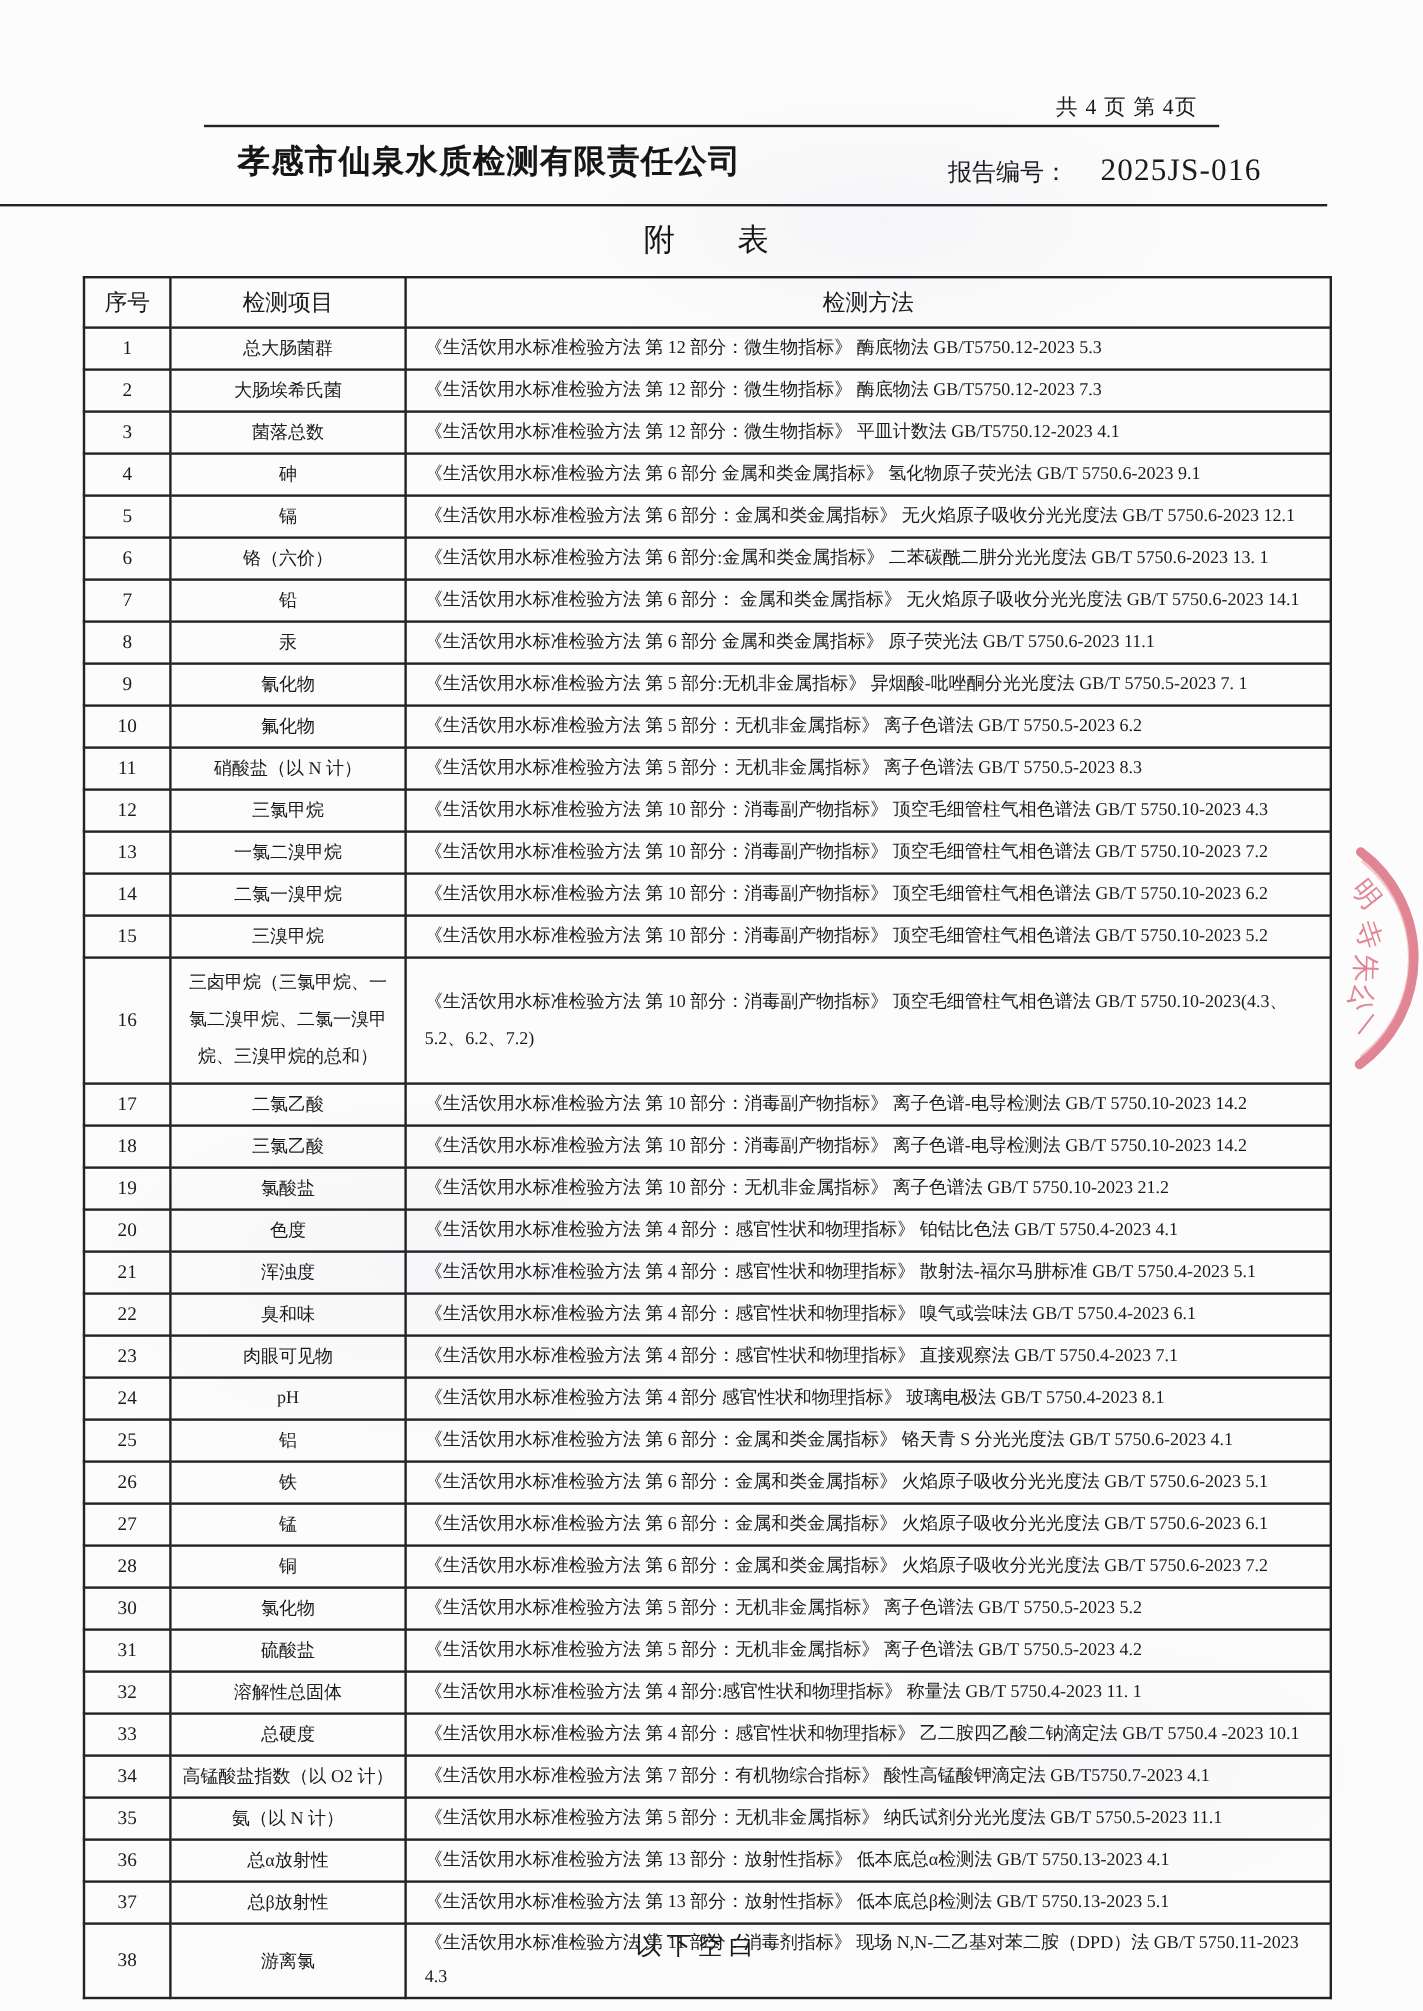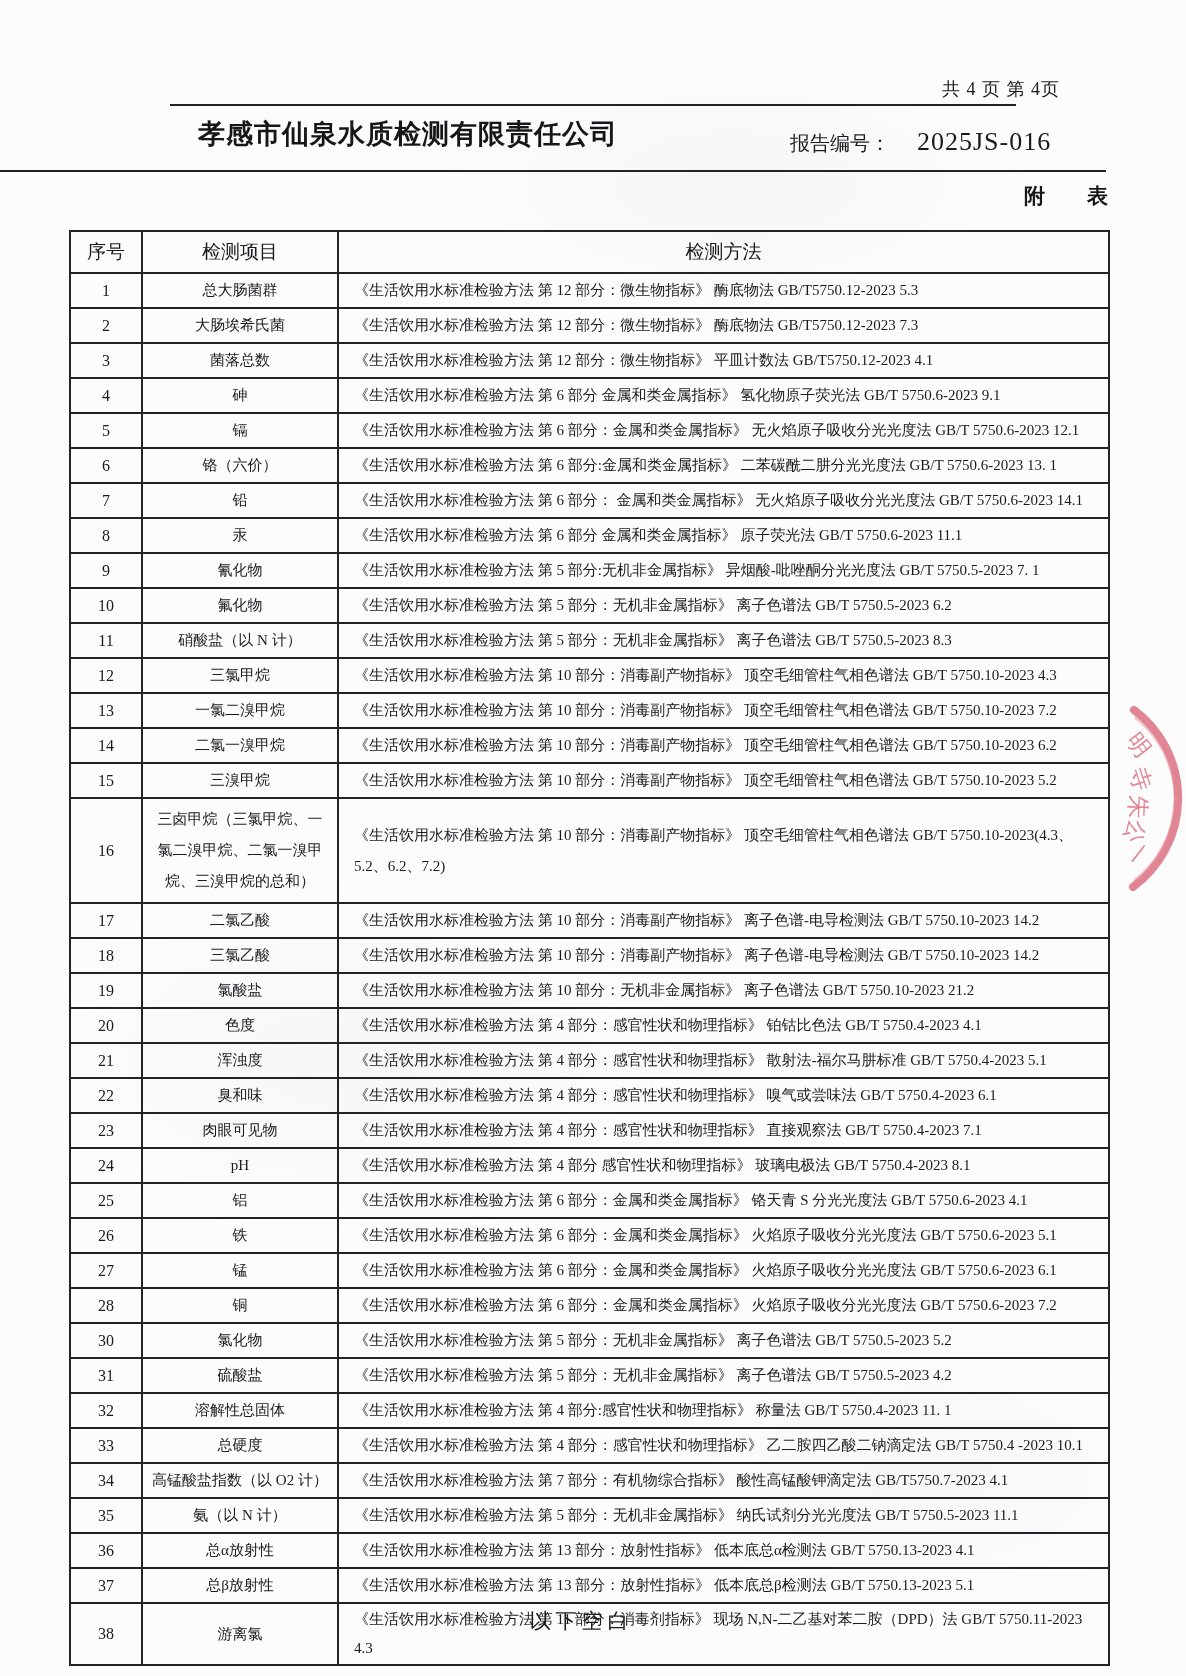--- a/index.html
+++ b/index.html
@@ -12,22 +12,22 @@
       radial-gradient(ellipse 420px 180px at 62% 11%, rgba(190,190,200,0.10), rgba(0,0,0,0) 70%),
       radial-gradient(ellipse 500px 260px at 30% 63%, rgba(185,185,195,0.08), rgba(0,0,0,0) 70%),
       radial-gradient(ellipse 380px 200px at 78% 88%, rgba(190,190,200,0.08), rgba(0,0,0,0) 70%),
       #fcfcfd;
     overflow:hidden;
     font-family:"Liberation Serif","DejaVu Serif",serif;
     color:#1b1b1f;
   }
 
   .page-info {
-    position:absolute; top:77px; left:900px; width:160px;
-    font-size:18px; text-align:right; letter-spacing:1px;
+    position:absolute; top:77px; left:880px; width:160px;
+    font-size:18px; text-align:left; letter-spacing:1px;
   }
   .rule-top {
     position:absolute; top:104px; left:170px; width:846px; height:2px;
     background:#232327;
   }
   .company {
     position:absolute; top:116px; left:150px;
     font-family:"Liberation Sans","DejaVu Sans",sans-serif;
     font-weight:bold; font-size:27px; letter-spacing:1px; color:#161619;margin-left:48px;
   }
@@ -35,21 +35,21 @@
     position:absolute; top:127px; left:790px;
     font-size:20px; display:flex; gap:27px; align-items:baseline;
   }
   .report .value { font-size:26px; letter-spacing:1px; }
   .rule-full {
     position:absolute; top:170px; left:0; width:1106px; height:2px;
     background:#232327;
   }
   .doc-title {
     position:absolute; top:182px; left:69px; width:1039px;
-    text-align:right; font-size:21px; font-weight:bold;
+    text-align:center; font-size:26px; font-weight:normal;
     white-space:pre; color:#161619;
   }
 
   table.apx-table {
     position:absolute; top:230px; left:69px; width:1039px;
     border-collapse:collapse; table-layout:fixed;
     background:transparent;
   }
   .apx-table col.col-no     { width:72px;  }
   .apx-table col.col-item   { width:196px; }

